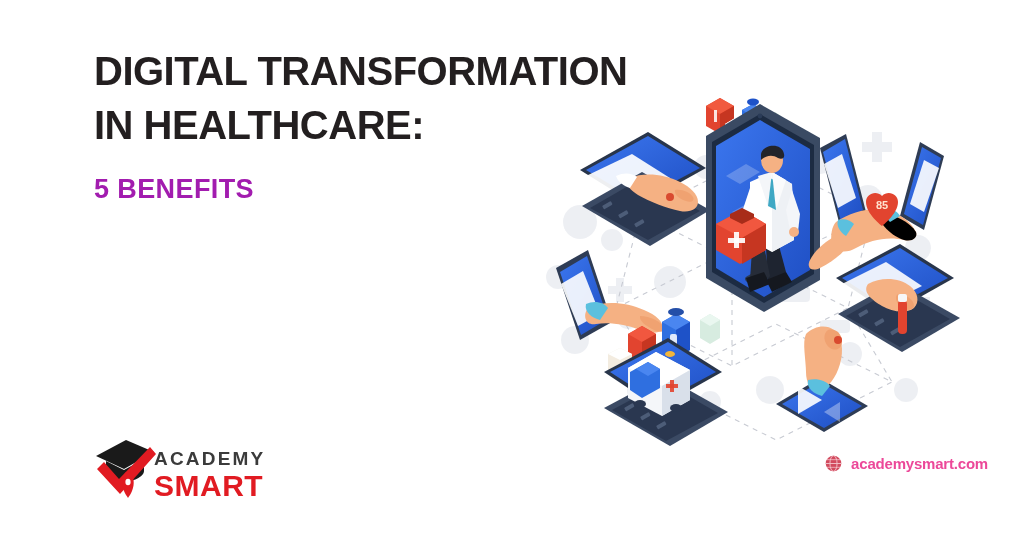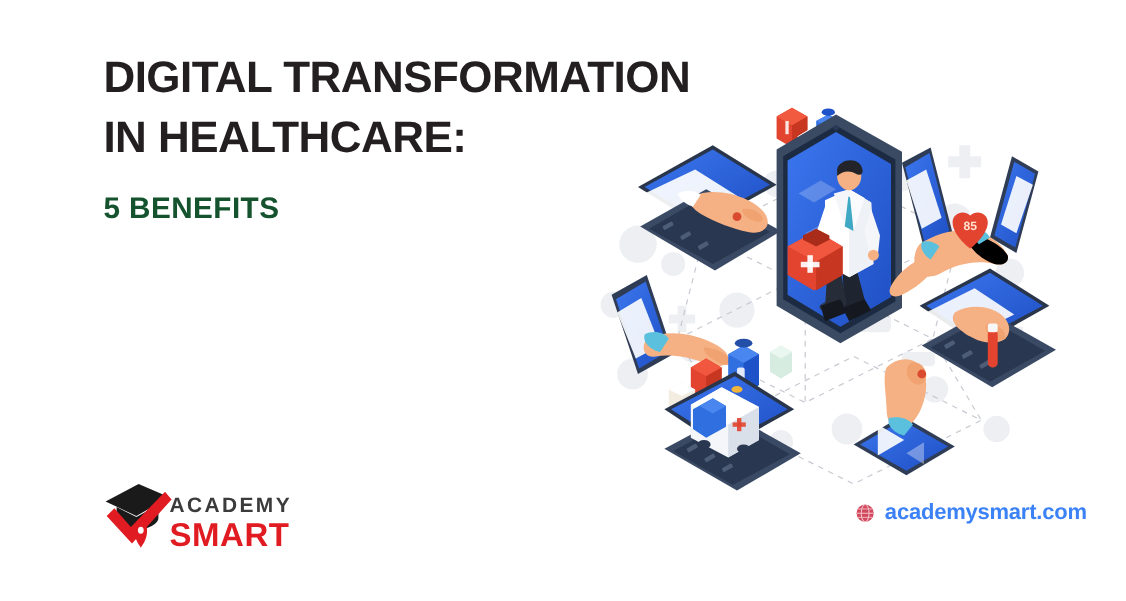--- a/index.html
+++ b/index.html
@@ -24,37 +24,37 @@
     line-height:54px;
     color:#231f20;
     white-space:nowrap;
   }
   .sub-line{
     margin-top:22px;
     font-family:"Liberation Sans", sans-serif;
     font-weight:bold;
     font-size:27px;
     letter-spacing:0.4px;
-    color:#14532d;
+    color:#a21caf;
     white-space:nowrap;
   }
 
   
   .logo{position:absolute;left:92px;top:432px;width:180px;height:80px;}
   .logo svg{display:block;}
 
   
   .site{
     position:absolute;right:36px;top:455px;
     display:flex;align-items:center;gap:9px;
   }
   .site .glob{width:17px;height:17px;display:block;}
   .site .url{
     font-family:"Liberation Sans", sans-serif;
-    font-weight:bold;font-size:20px;color:#3b82f6;letter-spacing:-0.2px;
+    font-weight:bold;font-size:15px;color:#ec4899;letter-spacing:-0.2px;
   }
 
   
   .art{position:absolute;left:520px;top:72px;width:470px;height:390px;}
   .art svg{display:block;}
 </style>
 </head>
 <body>
 
 <div class="banner">

